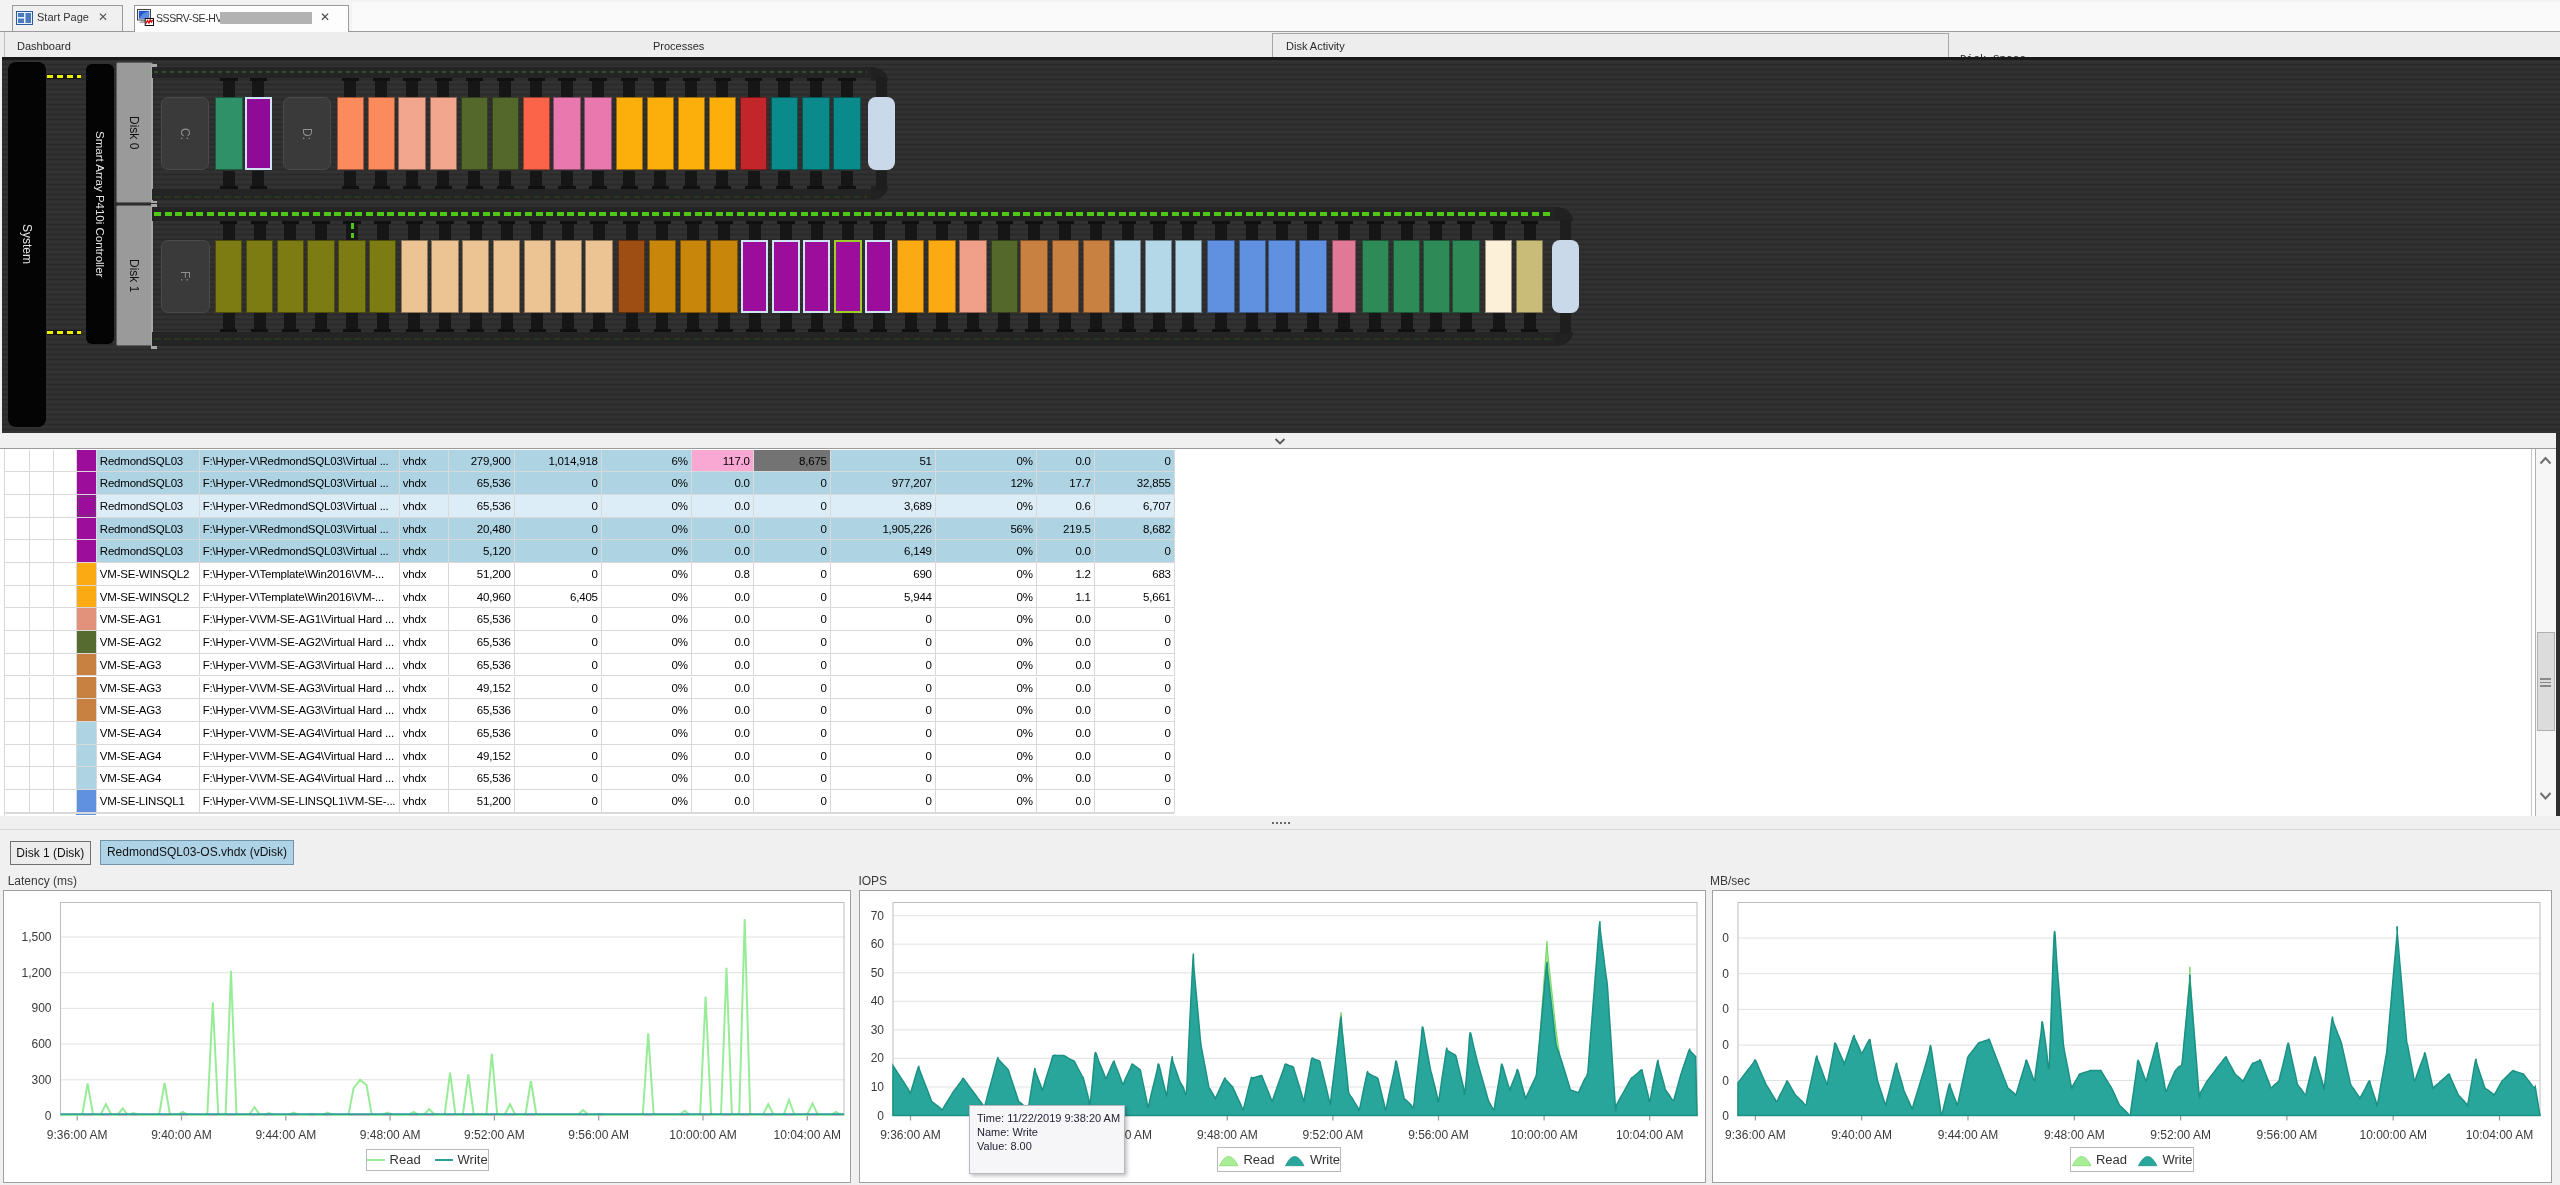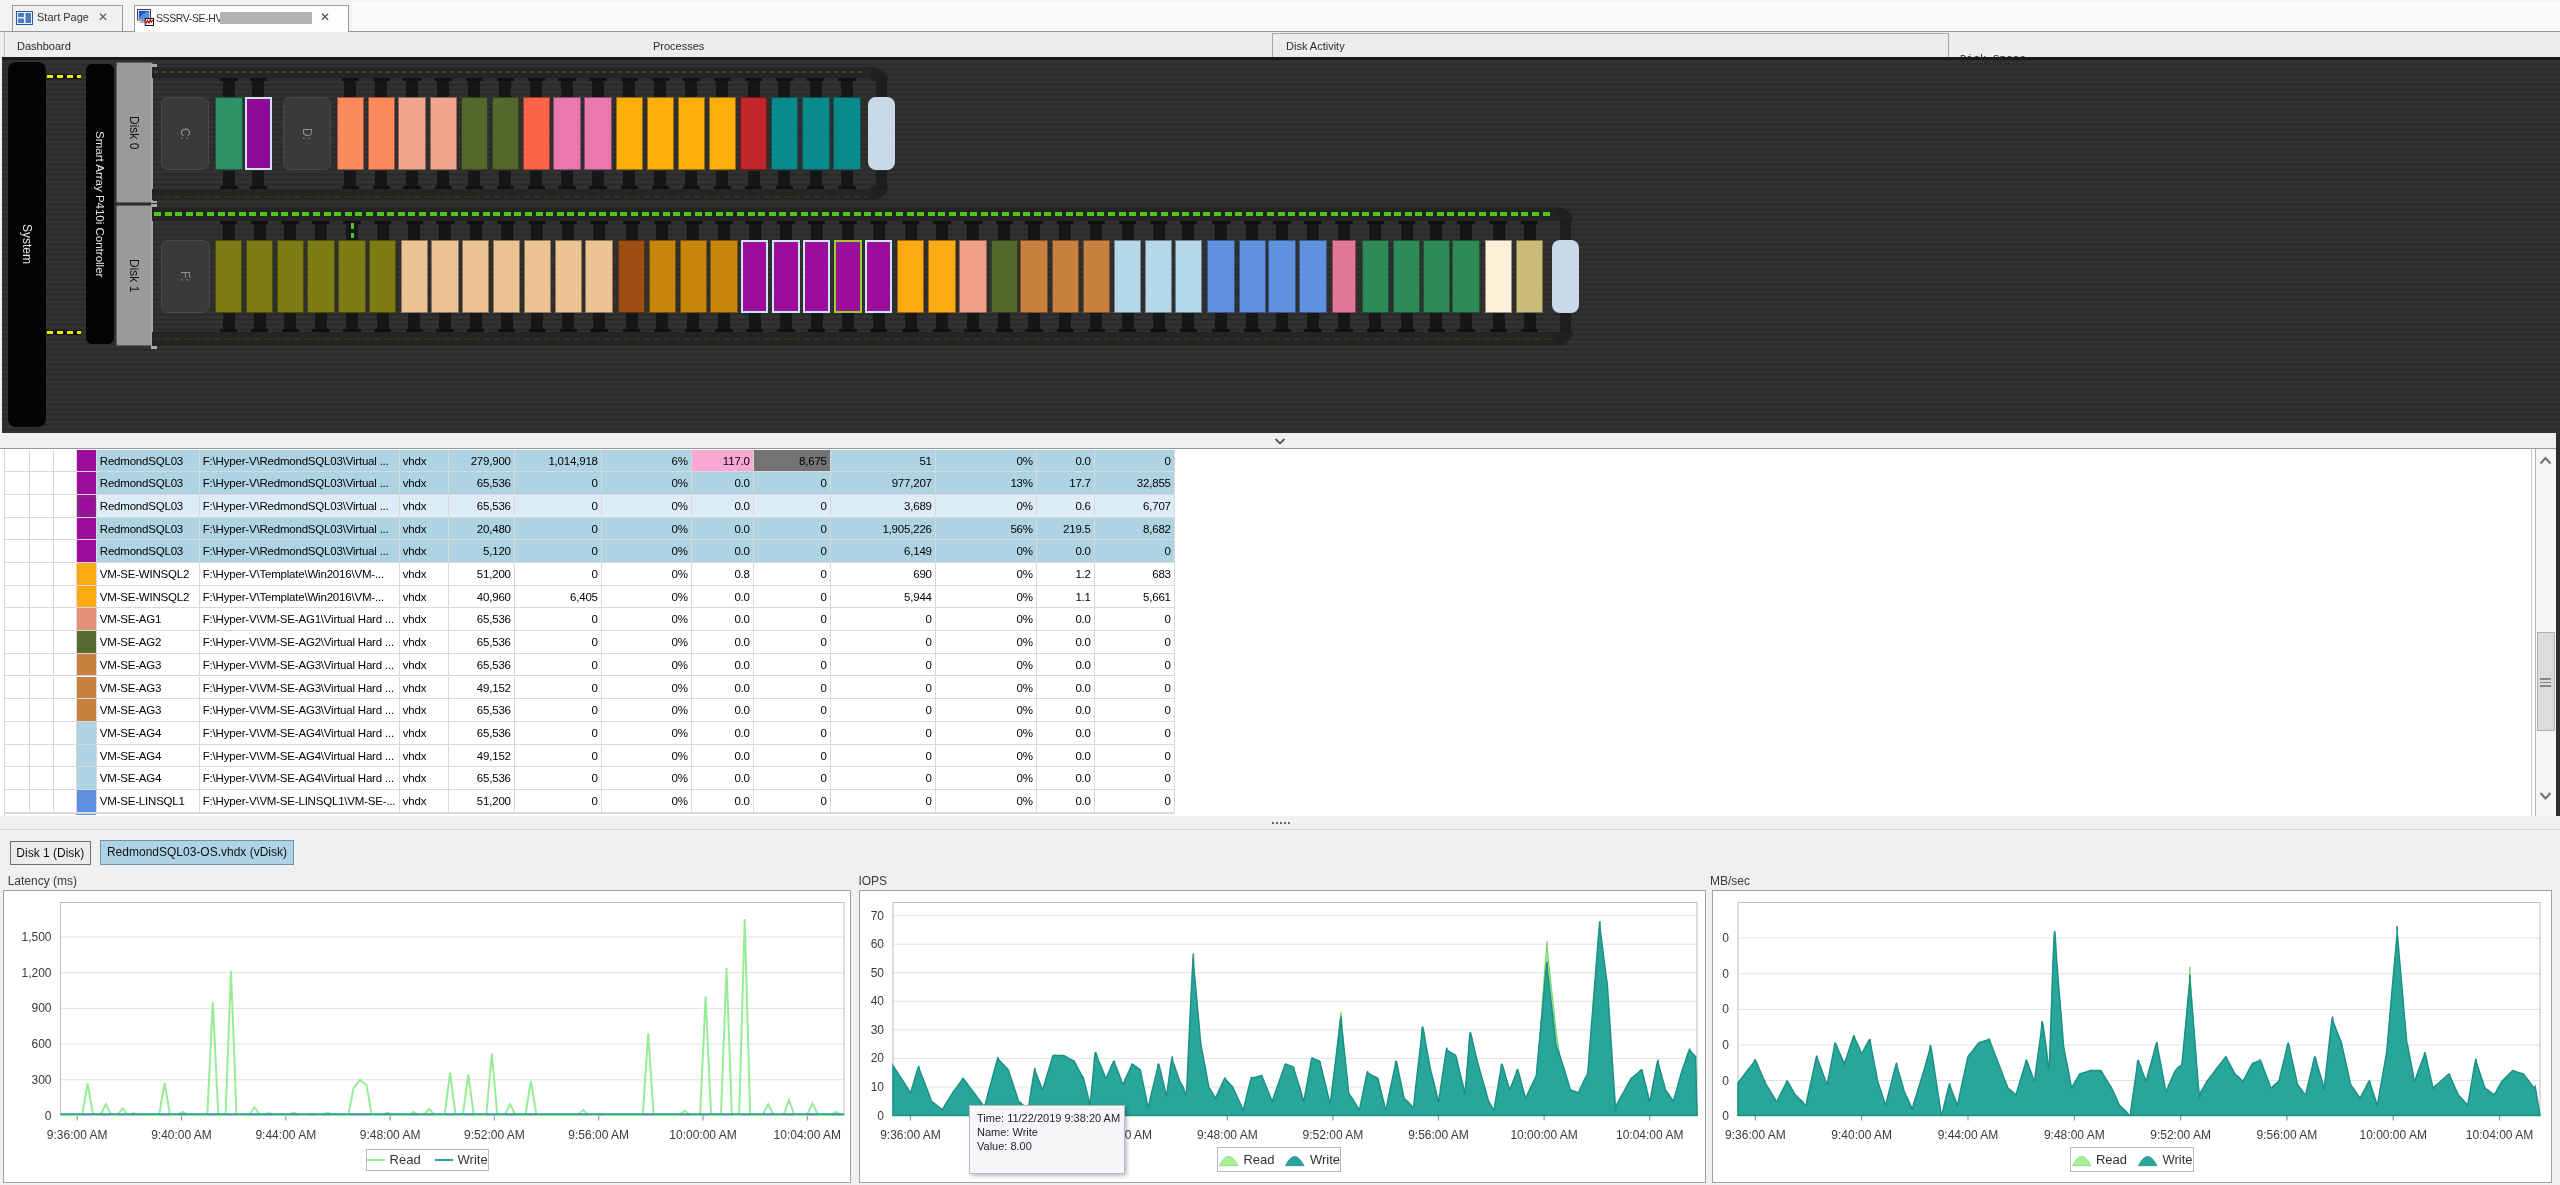--- a/index.html
+++ b/index.html
@@ -421,21 +421,21 @@
       <div class="cell" style="width:20px;background:#9c0d9c;padding:0;"></div>
       <div class="cell " style="width:103px;background:#aed4e4">RedmondSQL03</div>
       <div class="cell " style="width:200px;background:#aed4e4">F:\Hyper-V\RedmondSQL03\Virtual ...</div>
       <div class="cell " style="width:49px;background:#aed4e4">vhdx</div>
       <div class="cell rn" style="width:66px;background:#aed4e4">65,536</div>
       <div class="cell rn" style="width:87px;background:#aed4e4">0</div>
       <div class="cell rn" style="width:90px;background:#aed4e4">0%</div>
       <div class="cell rn" style="width:62px;background:#aed4e4">0.0</div>
       <div class="cell rn" style="width:77px;background:#aed4e4">0</div>
       <div class="cell rn" style="width:105px;background:#aed4e4">977,207</div>
-      <div class="cell rn" style="width:101px;background:#aed4e4">13%</div>
+      <div class="cell rn" style="width:101px;background:#aed4e4">12%</div>
       <div class="cell rn" style="width:58px;background:#aed4e4">17.7</div>
       <div class="cell rn" style="width:80px;background:#aed4e4">32,855</div>
     </div>
     <div class="row" style="position:absolute;left:4.8px;top:494.9px;width:1170px;height:22.7px;">
       <div class="cell" style="width:25px;background:#fff"></div>
       <div class="cell" style="width:24px;background:#fff"></div>
       <div class="cell" style="width:23px;background:#fff"></div>
       <div class="cell" style="width:20px;background:#9c0d9c;padding:0;outline:1.5px dotted #555;outline-offset:-2px;"></div>
       <div class="cell " style="width:103px;background:#ddedf7">RedmondSQL03</div>
       <div class="cell " style="width:200px;background:#ddedf7">F:\Hyper-V\RedmondSQL03\Virtual ...</div>

